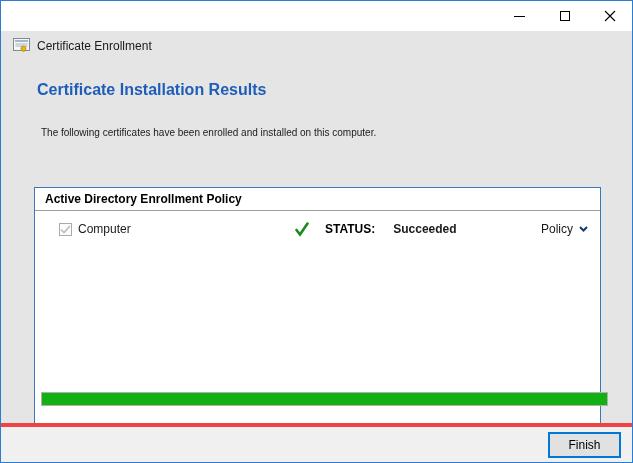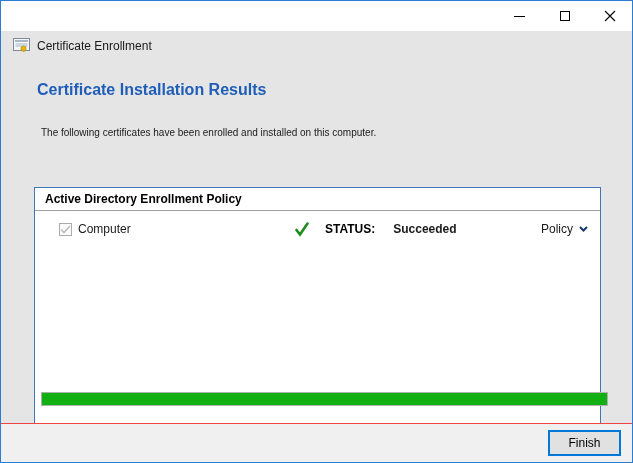--- a/index.html
+++ b/index.html
@@ -37,21 +37,21 @@
   .row-name-label{font-size:12px;color:#1a1a1a;}
   .row-status{display:flex;align-items:center;gap:16px;}
   .status-label{font-size:12px;font-weight:bold;color:#000;}
   .status-value{font-size:12px;color:#1a1a1a;margin-left:2px;font-weight:bold;}
   .row-details{margin-left:auto;display:flex;align-items:center;gap:6px;cursor:pointer;}
   .details-label{font-size:12px;color:#1a1a1a;}
   
   .progressbar{position:absolute;left:40px;top:391px;width:567px;height:14px;border:1px solid #aeb2ae;background:#e6e6e6;}
   .progress-fill{height:100%;background:var(--progress-green);}
   
-  .footer{position:absolute;left:0;right:0;bottom:0;height:39px;background:#f0f0f0;border-top:1px solid #ef4444;display:flex;align-items:center;justify-content:flex-end;padding-right:11px;}
+  .footer{position:absolute;left:0;right:0;bottom:0;height:39px;background:#f0f0f0;border-top:4px solid #ef4444;display:flex;align-items:center;justify-content:flex-end;padding-right:11px;}
   .finish-btn{
     width:73px;height:26px;background:#e1e1e1;border:2px solid #0078d7;
     font-family:"Liberation Sans","DejaVu Sans",sans-serif;font-size:12px;color:#000;
     display:flex;align-items:center;justify-content:center;cursor:pointer;
   }
 </style>
 </head>
 <body>
 
 <div class="window">

